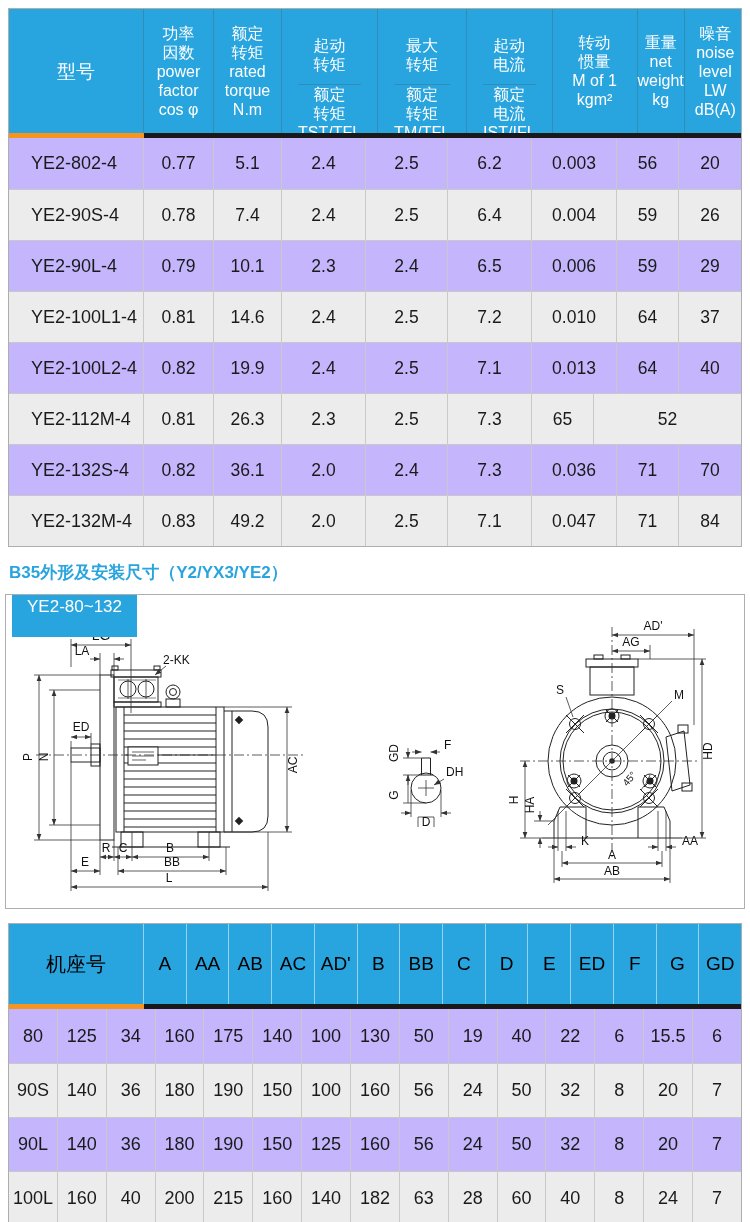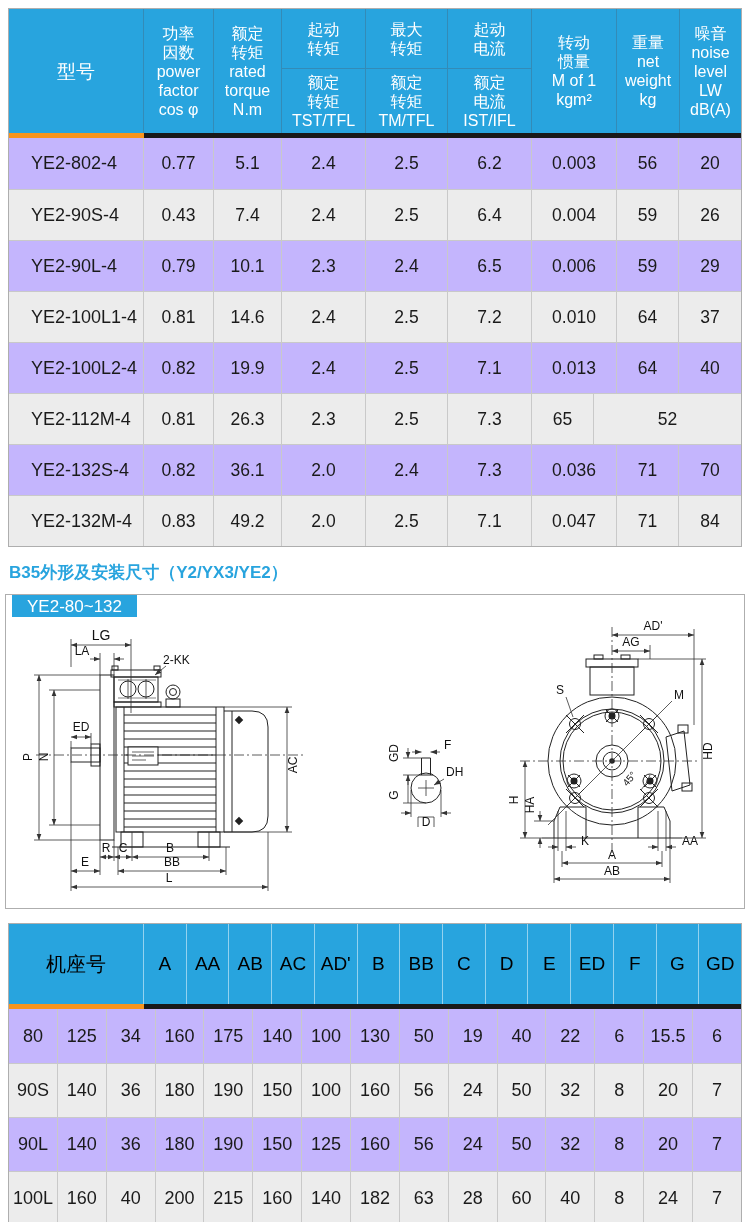--- a/index.html
+++ b/index.html
@@ -10,21 +10,21 @@
 html,body{margin:0;padding:0}
 body{width:750px;height:1222px;overflow:hidden;background:#fff;
      font-family:"Liberation Sans",sans-serif;color:var(--dark)}
 
 .tblwrap{margin:8px 8px 0;border:1px solid var(--outer)}
 .spec-head{display:flex;background:var(--blue);color:#fff;height:124px;text-align:center}
 .hc{display:flex;flex-direction:column;align-items:center;justify-content:center;
     white-space:pre-line;font-size:16px;line-height:19px;border-left:1px solid rgba(70,100,120,.38)}
 .spec-head>div:first-child{border-left:none}
 .hc.model{font-size:19px}
-.hc.split{justify-content:flex-start;padding:0}
+.hc.split{justify-content:flex-start;padding:16px}
 .hc.split .top{flex:0 0 60px;width:100%;display:flex;align-items:center;justify-content:center;
     white-space:pre-line;border-bottom:1px solid rgba(70,100,120,.38)}
 .hc.split .bot{flex:1;width:100%;display:flex;align-items:center;justify-content:center;white-space:pre-line}
 .c0{flex:0 0 134px}.c1{flex:0 0 70px}.c2{flex:0 0 68px}.c3{flex:0 0 84px}
 .c4{flex:0 0 82px}.c5{flex:0 0 84px}.c6{flex:0 0 85px}.c7{flex:0 0 62px}.c8{flex:1}
 .accent{display:flex;height:5px}
 .accent .o{flex:0 0 135px;background:var(--orange)}
 .accent .k{flex:1;background:#191919}
 .trow{display:flex;height:51px;background:#c4b5fd;border-top:1px solid var(--cellb)}
 .spec-body .trow:first-child,.dim-body .trow:first-child{border-top:none}
@@ -38,21 +38,21 @@
 .cellh{display:flex;align-items:center;justify-content:center;flex:1;
        border-left:1px solid rgba(255,255,255,.5)}
 .cellh.d0{flex:0 0 134px;font-size:20px}
 .d0{flex:0 0 134px}
 .dim-body .cell{flex:1;font-size:18px}
 .dim-body .trow{height:54px}
 
 .sec-title{margin:14px 0 0 9px;font-size:17px;font-weight:bold;color:var(--blue)}
 .frame{position:relative;margin:10px 5px 0;height:315px;border:1px solid var(--outer)}
 .badge{position:absolute;left:6px;top:0;background:var(--blue);color:#fff;
-       font-size:17px;padding:2px 15px 0;z-index:2}
+       font-size:17px;padding:2px 15px 20px;z-index:2}
 .frame svg{position:absolute;left:0;top:0}
 .gs{stroke:#222;fill:none;stroke-width:1}
 .gd{stroke:#333;fill:none;stroke-width:.8}
 .gt{fill:#111;stroke:none;font-size:12px;font-family:"Liberation Sans",sans-serif}
 .gt .tb{font-size:14px}
 #ar path{fill:#333;stroke:none}
 </style>
 </head>
 <body>
 
@@ -115,21 +115,21 @@
         <div class="cell c2">5.1</div>
         <div class="cell c3">2.4</div>
         <div class="cell c4">2.5</div>
         <div class="cell c5">6.2</div>
         <div class="cell c6">0.003</div>
         <div class="cell c7">56</div>
         <div class="cell c8">20</div>
       </div>
       <div class="trow alt">
         <div class="cell c0">YE2-90S-4</div>
-        <div class="cell c1">0.43</div>
+        <div class="cell c1">0.78</div>
         <div class="cell c2">7.4</div>
         <div class="cell c3">2.4</div>
         <div class="cell c4">2.5</div>
         <div class="cell c5">6.4</div>
         <div class="cell c6">0.004</div>
         <div class="cell c7">59</div>
         <div class="cell c8">26</div>
       </div>
       <div class="trow">
         <div class="cell c0">YE2-90L-4</div>

